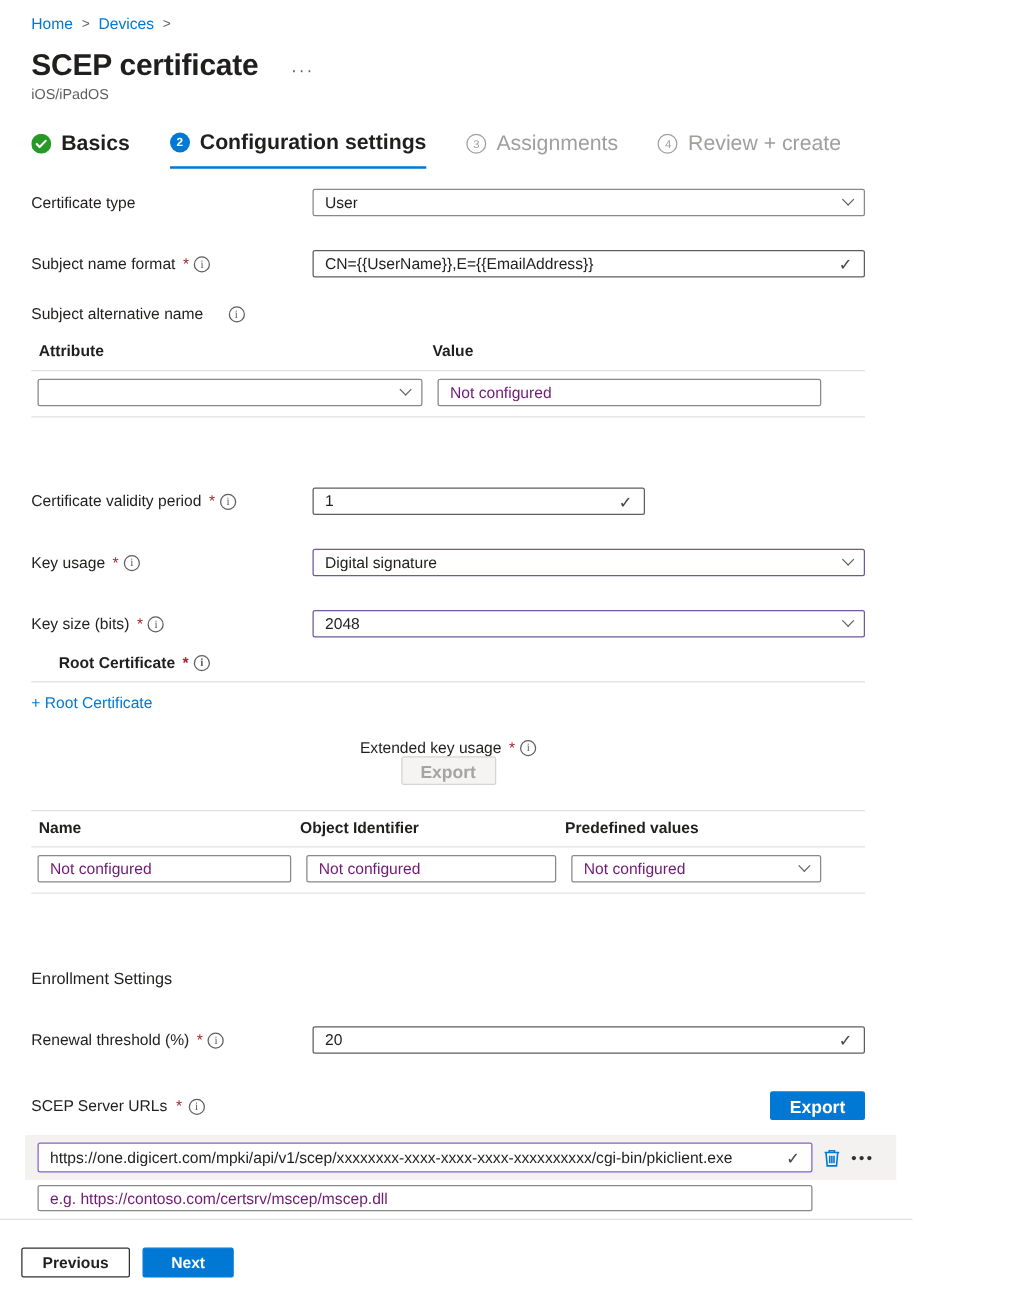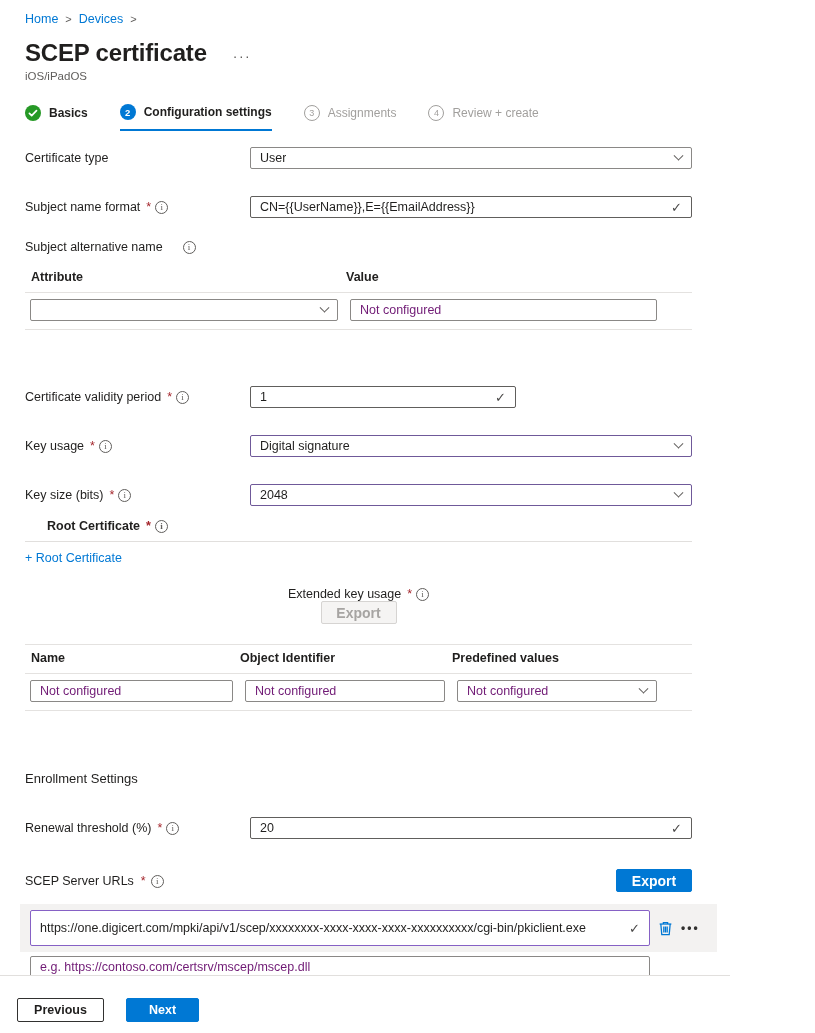--- a/index.html
+++ b/index.html
@@ -17,21 +17,21 @@
 
   
   .title-row { display:flex; align-items:center; gap:26px; margin-top:13px; }
   .page-title { font-size:24px; font-weight:bold; color:#201f1e; letter-spacing:-0.2px;text-align:center; }
   .title-more { color:#605e5c; font-size:14px; letter-spacing:1.5px; cursor:pointer; padding-top:6px; }
   .subtitle { font-size:11.5px; color:#605e5c; margin-top:3px; }
 
   
   .steps { display:flex; gap:32px; margin-top:22px; }
   .step { display:flex; align-items:center; gap:8px; padding-bottom:9px; cursor:pointer; }
-  .step .lbl { font-size:12px; }
+  .step .lbl { font-size:17px; }
   .step.done .lbl { font-weight:600; color:#201f1e; }
   .step.active { border-bottom:2px solid #0078d4; }
   .step.active .lbl { font-weight:bold; color:#201f1e; }
   .step.todo .lbl { color:#a19f9d; }
   .badge { width:16px; height:16px; border-radius:50%; display:flex; align-items:center; justify-content:center;
            font-size:9.5px; font-weight:bold; flex:0 0 auto; }
   .badge.num-active { background:#0078d4; color:#fff; }
   .badge.num-todo { background:#fff; color:#a19f9d; border:1px solid #a19f9d; font-weight:normal; font-size:9px; }
 
   
@@ -77,28 +77,28 @@
   .btn { height:23px; border-radius:2px; font-size:14px; font-weight:600; display:inline-flex;
          align-items:center; justify-content:center; cursor:pointer; font-family:"Liberation Sans",sans-serif; }
   .btn-disabled { width:76px; background:#f5f4f3; border:1px solid #d6d4d2; color:#a6a4a2; cursor:default; }
   .btn-primary { width:76px; background:#0078d4; border:1px solid #0078d4; color:#fff; }
 
   .plain-heading { font-size:13px; margin: 60px 0 0 0; }
 
   
   .url-striprow { display:flex; align-items:center; gap:7px; background:#f3f2f1; width:697px;
                   margin-left:-5px; padding:6px 8px 6px 10px; margin-top:12px; }
-  .url-input { width:620px; height:36px; background:#fff; }
+  .url-input { width:620px; height:24px; background:#fff; }
   .trash { width:17px; height:17px; flex:0 0 auto; cursor:pointer; display:flex; }
   .dots { color:#323130; font-weight:bold; letter-spacing:2px; font-size:12px; cursor:pointer; }
   .url-new { width:620px; margin:4px 0 0 5px; height:21px; }
 
   
   .footer { position:absolute; left:0; top:975px; width:730px; border-top:1px solid #e1dfdd;
-            background:#fff; padding:22px 0 0 17px; display:flex; gap:22px; }
+            background:#fff; padding:22px 0 0 17px; display:flex; gap:10px; }
   .btn-prev { width:87px; height:24px; background:#fff; border:1px solid #323130; color:#201f1e;
               font-weight:bold; font-size:12.5px; }
   .btn-next { width:73px; height:24px; background:#0078d4; border:1px solid #0078d4; color:#fff;
               font-weight:bold; font-size:12.5px; }
 </style>
 </head>
 <body>
 
 <div class="content">
 

